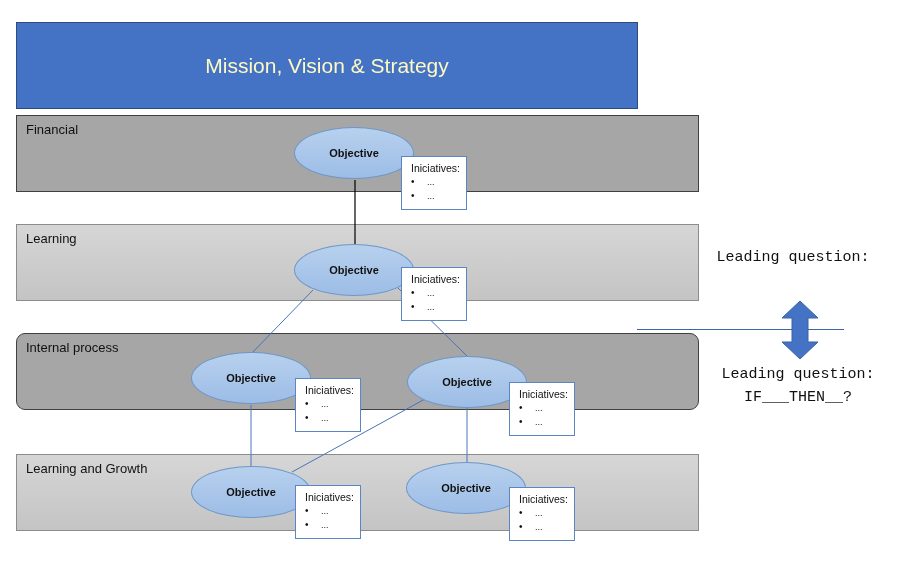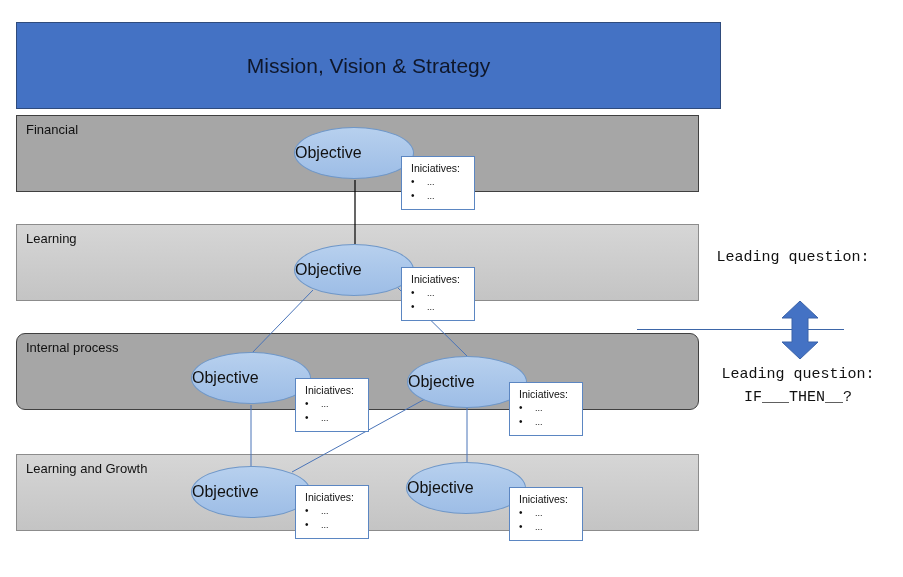--- a/index.html
+++ b/index.html
@@ -1,24 +1,24 @@
 <!DOCTYPE html>
 <html><head>
 <meta charset="utf-8">
 <style>
   html, body { margin:0; padding:0; background:#ffffff; }
   body { width:903px; height:577px; position:relative; overflow:hidden; font-family:"Liberation Sans", sans-serif; }
-  .banner { position:absolute; left:16px; top:22px; width:705px; height:87px; background:#4472c4; border:1px solid #2f4b7c; box-sizing:border-box; display:flex; align-items:center; justify-content:center; color:#0f172a; font-size:21px; }
+  .banner { position:absolute; left:16px; top:22px; width:622px; height:87px; background:#4472c4; border:1px solid #2f4b7c; box-sizing:border-box; display:flex; align-items:center; justify-content:center; color:#fef9c3; font-size:21px; }
   .band { position:absolute; left:16px; width:683px; height:77px; box-sizing:border-box; border:1px solid #555; }
   .band.dark { background:#a6a6a6; border-color:#404040; }
   .band.light { background:linear-gradient(#d6d6d6,#c4c4c4); border-color:#8c8c8c; }
   .band-label { position:absolute; left:9px; top:6px; font-size:13px; color:#111; }
   svg.links { position:absolute; left:0; top:0; width:903px; height:577px; pointer-events:none; }
-  .obj { position:absolute; width:120px; height:52px; border-radius:50%; background:linear-gradient(#b7d0ee,#9dbde6); border:1px solid #6f97c8; box-sizing:border-box; display:flex; align-items:center; font-size:16px; color:#111; }
-  .init { position:absolute; width:74px; height:54px; background:#fff; border:1px solid #5b86c2; box-sizing:border-box; font-size:10.5px; color:#111; padding:4px 0 0 9px; line-height:14px; }
+  .obj { position:absolute; width:120px; height:52px; border-radius:50%; background:linear-gradient(#b7d0ee,#9dbde6); border:1px solid #6f97c8; box-sizing:border-box; display:flex; align-items:center; justify-content:center; font-size:11px; color:#111;font-weight:bold; }
+  .init { position:absolute; width:66px; height:54px; background:#fff; border:1px solid #5b86c2; box-sizing:border-box; font-size:10.5px; color:#111; padding:4px 0 0 9px; line-height:14px; }
   .init ul { margin:0; padding:0; list-style:none; }
   .init li { position:relative; padding-left:16px; font-size:9px; }
   .init li::before { content:"•"; position:absolute; left:0; top:0; font-size:10px; }
   .lq { position:absolute; text-align:center; font-size:15px; color:#111; line-height:23px; width:160px;font-family:Liberation Mono, monospace; }
   .arrow { position:absolute; left:782px; top:301px; width:36px; height:58px; }
   .hline { position:absolute; left:637px; top:329px; width:207px; height:1px; background:#3d66a8; }
 </style>
 </head>
 <body>
 

